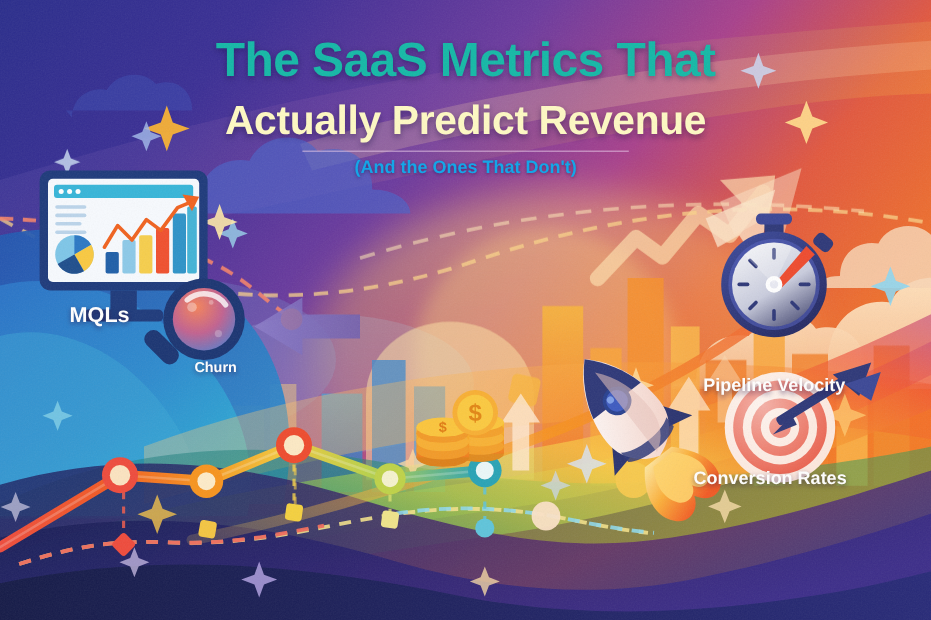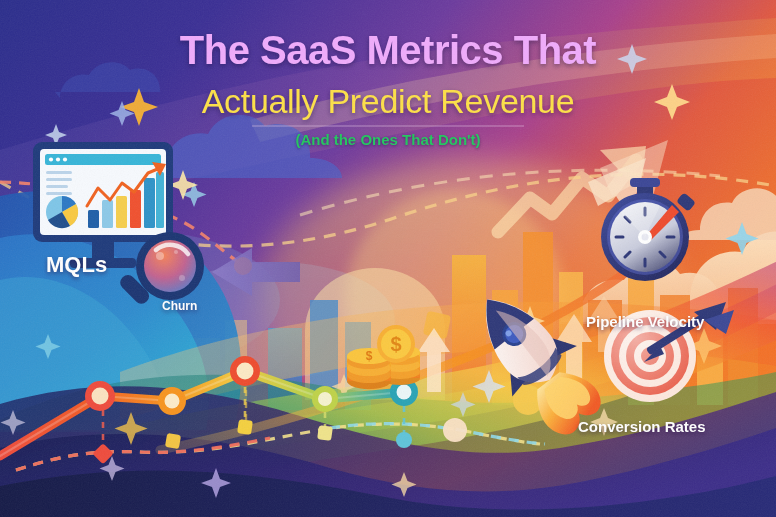--- a/index.html
+++ b/index.html
@@ -6,41 +6,41 @@
   #stage{
     position:relative;width:776px;height:517px;overflow:hidden;
     font-family:"Liberation Sans", sans-serif;
     background:#2b2f86;
   }
   #stage svg.layer{position:absolute;left:0;top:0;width:776px;height:517px;}
   .txt{position:absolute;white-space:nowrap;}
 
   #title-line1{
     left:0;right:0;top:28px;text-align:center;
-    font-size:40px;font-weight:bold;color:#f0abfc;letter-spacing:-0.5px;
+    font-size:40px;font-weight:bold;color:#14b8a6;letter-spacing:-0.5px;
     text-shadow:0 2px 5px rgba(20,10,60,.45);
   }
   #title-line2{
     left:0;right:0;top:82px;text-align:center;
-    font-size:34px;font-weight:normal;color:#fde047;letter-spacing:-0.3px;
+    font-size:34px;font-weight:bold;color:#fef9c3;letter-spacing:-0.3px;
     text-shadow:0 2px 5px rgba(20,10,60,.45);
   }
   #subtitle{
     left:0;right:0;top:131px;text-align:center;
-    font-size:15px;font-weight:bold;color:#22c55e;
+    font-size:15px;font-weight:bold;color:#0ea5e9;
     text-shadow:0 1px 3px rgba(20,10,60,.5);
   }
   .metric-label{
     font-weight:bold;color:#FFFFFF;
     text-shadow:0 2px 4px rgba(40,15,70,.55);
   }
-  #label-mqls{left:46px;top:252px;font-size:22px;}
+  #label-mqls{left:58px;top:252px;font-size:18px;}
   #label-churn{left:162px;top:299px;font-size:12px;}
   #label-pipeline{left:586px;top:277px;font-size:15px;margin-top:36px;}
-  #label-conversion{left:578px;top:418px;font-size:15px;}
+  #label-conversion{left:578px;top:390px;font-size:15px;}
 
   .grain{
     position:absolute;left:0;top:0;width:776px;height:517px;
     pointer-events:none;opacity:.16;
   }
 </style>
 </head>
 <body>
 
 <div id="stage">

